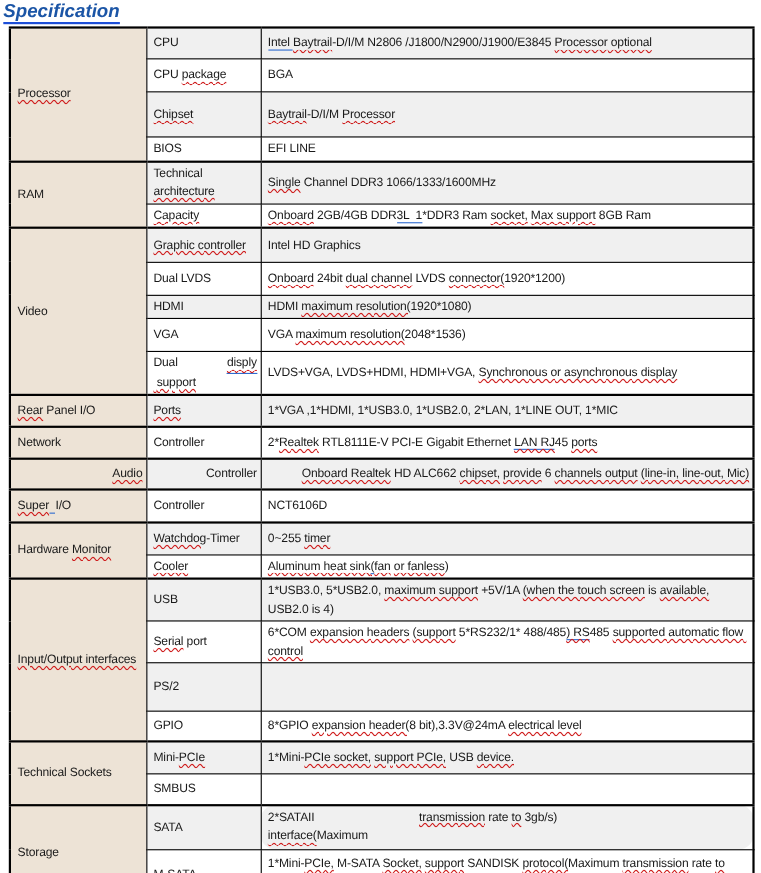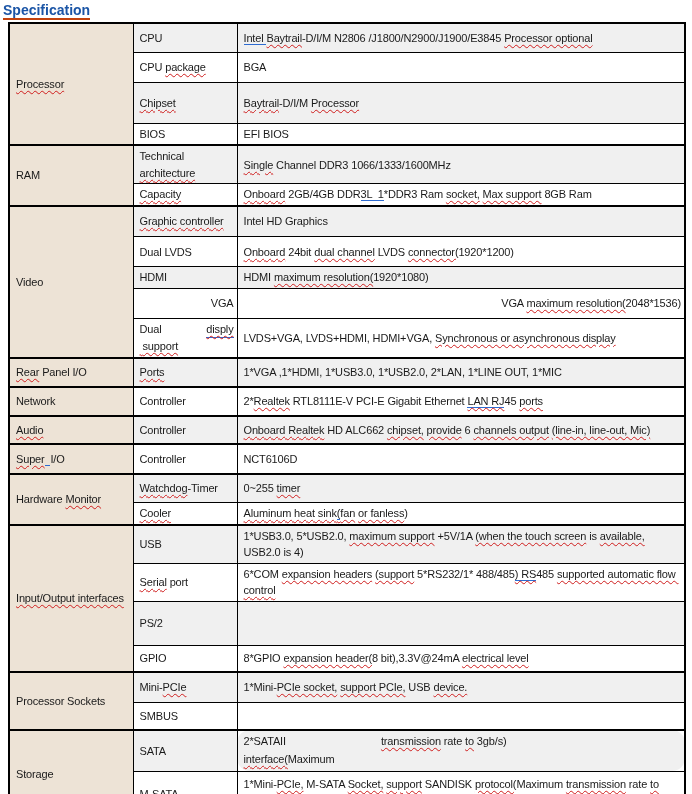--- a/index.html
+++ b/index.html
@@ -1,19 +1,19 @@
 <!DOCTYPE html>
 <html><head>
 <meta charset="utf-8">
 <style>
   html,body{margin:0;padding:0;background:#ffffff;}
   body{width:692px;height:794px;font-family:"Liberation Sans",sans-serif;color:#1a1a1a;overflow:hidden;}
   .title-wrap{margin:1px 0 2px 3px;}
   .title-outer{display:inline-block;text-decoration:underline;text-decoration-style:wavy;text-decoration-color:#cf1d1d;text-decoration-thickness:1px;text-underline-offset:6px;}
-  .title-inner{display:inline-block;font-size:14px;font-weight:bold;color:#1b55a6;border-bottom:2px solid #c2410c;line-height:1.1;}
+  .title-inner{display:inline-block;font-size:17px;font-weight:bold;color:#1b55a6;border-bottom:2px solid #1d4ed8;line-height:1.1;font-style:italic;}
   table.spec{border-collapse:collapse;table-layout:fixed;width:676px;margin-left:8px;border:2px solid #000;}
   td{font-size:11px;line-height:1.5;vertical-align:middle;border:1px solid #000;padding:2px 3px 2px 6px;letter-spacing:-0.15px;white-space:pre-wrap;word-wrap:break-word;}
   tr.section-start td{border-top:2px solid #000;}
   td.cat{background:#ede3d6;}
   td.shaded{background:#f0f0f0;}
   .seg-b{border-bottom:1.6px solid #2e6bd0;}
   .seg-w{text-decoration:underline;text-decoration-style:wavy;text-decoration-color:#cf1d1d;text-decoration-thickness:1px;text-underline-offset:2px;}
   .cell-line{display:block;}
   .cell-line.flex{display:flex;align-items:baseline;}
   .cell-line.flex span{white-space:pre;}
@@ -41,21 +41,21 @@
       <tr style="height: 30px;">
         <td class="item"><span class="">CPU </span><span class="seg-w">package</span></td>
         <td class="val"><span class="">BGA</span></td>
       </tr>
       <tr style="height: 41px;">
         <td class="item shaded"><span class="seg-w">Chipset</span></td>
         <td class="val shaded"><span class="seg-w">Baytrail</span><span class="">-D/I/M </span><span class="seg-w">Processor</span></td>
       </tr>
       <tr style="height: 20px;">
         <td class="item"><span class="">BIOS</span></td>
-        <td class="val"><span class="">EFI BIOS</span></td>
+        <td class="val"><span class="">EFI LINE</span></td>
       </tr>
       <tr class="section-start" style="height: 32px;">
         <td class="cat" rowspan="2"><span class="">RAM</span></td>
         <td class="item shaded"><span class="">Technical </span><span class="seg-w">architecture</span></td>
         <td class="val shaded"><span class="seg-w">Single</span><span class=""> Channel DDR3 1066/1333/1600MHz</span></td>
       </tr>
       <tr style="height: 14px;">
         <td class="item"><span class="seg-w">Capacity</span></td>
         <td class="val"><span class="seg-w">Onboard</span><span class=""> 2GB/4GB DDR</span><span class="seg-b">3L  1</span><span class="">*DDR3 Ram </span><span class="seg-w">socket,</span><span class=""> </span><span class="seg-w">Max support</span><span class=""> 8GB Ram</span></td>
       </tr>
@@ -65,39 +65,39 @@
         <td class="val shaded"><span class="">Intel HD Graphics</span></td>
       </tr>
       <tr style="height: 30px; margin-left: 35px;">
         <td class="item"><span class="">Dual LVDS</span></td>
         <td class="val"><span class="seg-w">Onboard</span><span class=""> 24bit </span><span class="seg-w">dual channel</span><span class=""> LVDS </span><span class="seg-w">connector(</span><span class="">1920*1200)</span></td>
       </tr>
       <tr style="height: 19px;">
         <td class="item shaded"><span class="">HDMI</span></td>
         <td class="val shaded"><span class="">HDMI </span><span class="seg-w">maximum resolution(</span><span class="">1920*1080)</span></td>
       </tr>
-      <tr style="height: 30px; text-align: right;">
+      <tr style="height: 30px;">
         <td class="item"><span class="">VGA</span></td>
         <td class="val"><span class="">VGA </span><span class="seg-w">maximum resolution(</span><span class="">2048*1536)</span></td>
       </tr>
       <tr style="height: 33px;">
         <td class="item"><div class="cell-line flex"><span class="">Dual</span><span class="gap" style="flex: 1 1 0%;"></span><span class="seg-b seg-w">disply</span></div><div class="cell-line"><span class="seg-w"> support</span></div></td>
         <td class="val"><span class="">LVDS+VGA, LVDS+HDMI, HDMI+VGA, </span><span class="seg-w">Synchronous or asynchronous display</span></td>
       </tr>
       <tr class="section-start" style="height: 29px; padding-left: 12px;">
         <td class="cat" rowspan="1"><span class="seg-w">Rear</span><span class=""> Panel I/O</span></td>
         <td class="item shaded"><span class="seg-w">Ports</span></td>
         <td class="val shaded"><span class="">1*VGA ,1*HDMI, 1*USB3.0, 1*USB2.0, 2*LAN, 1*LINE OUT, 1*MIC</span></td>
       </tr>
       <tr class="section-start" style="height: 29px;">
         <td class="cat" rowspan="1"><span class="">Network</span></td>
         <td class="item"><span class="">Controller</span></td>
         <td class="val"><span class="">2*</span><span class="seg-w">Realtek</span><span class=""> RTL8111E-V PCI-E Gigabit Ethernet </span><span class="seg-b seg-w">LAN RJ</span><span class="">45 </span><span class="seg-w">ports</span></td>
       </tr>
-      <tr class="section-start" style="height: 28px;">
+      <tr class="section-start" style="height: 28px; text-align: right;">
         <td class="cat" rowspan="1"><span class="seg-w">Audio</span></td>
         <td class="item shaded"><span class="">Controller</span></td>
         <td class="val shaded"><span class="seg-w">Onboard Realtek</span><span class=""> HD ALC662 </span><span class="seg-w">chipset,</span><span class=""> </span><span class="seg-w">provide</span><span class=""> 6 </span><span class="seg-w">channels output</span><span class=""> </span><span class="seg-w">(line-in, line-out, Mic)</span></td>
       </tr>
       <tr class="section-start" style="height: 30px;">
         <td class="cat" rowspan="1"><span class="seg-w">Super</span><span class="seg-b">  </span><span class="">I/O</span></td>
         <td class="item"><span class="">Controller</span></td>
         <td class="val"><span class="">NCT6106D</span></td>
       </tr>
       <tr class="section-start" style="height: 29px;">
@@ -120,21 +120,21 @@
       </tr>
       <tr style="height: 44px;">
         <td class="item shaded"><span class="">PS/2</span></td>
         <td class="val shaded"></td>
       </tr>
       <tr style="height: 27px;">
         <td class="item"><span class="">GPIO</span></td>
         <td class="val"><span class="">8*GPIO </span><span class="seg-w">expansion header(</span><span class="">8 bit),3.3V@24mA </span><span class="seg-w">electrical level</span></td>
       </tr>
       <tr class="section-start" style="height: 30px;">
-        <td class="cat" rowspan="2"><span class="">Processor Sockets</span></td>
+        <td class="cat" rowspan="2"><span class="">Technical Sockets</span></td>
         <td class="item shaded"><span class="">Mini-</span><span class="seg-w">PCIe</span></td>
         <td class="val shaded"><span class="">1*Mini-</span><span class="seg-w">PCIe socket,</span><span class=""> </span><span class="seg-w">support PCIe,</span><span class=""> USB </span><span class="seg-w">device.</span></td>
       </tr>
       <tr style="height: 28px;">
         <td class="item"><span class="">SMBUS</span></td>
         <td class="val"></td>
       </tr>
       <tr class="section-start" style="height: 37px;">
         <td class="cat" rowspan="2"><span class="">Storage</span></td>
         <td class="item shaded"><span class="">SATA</span></td>

